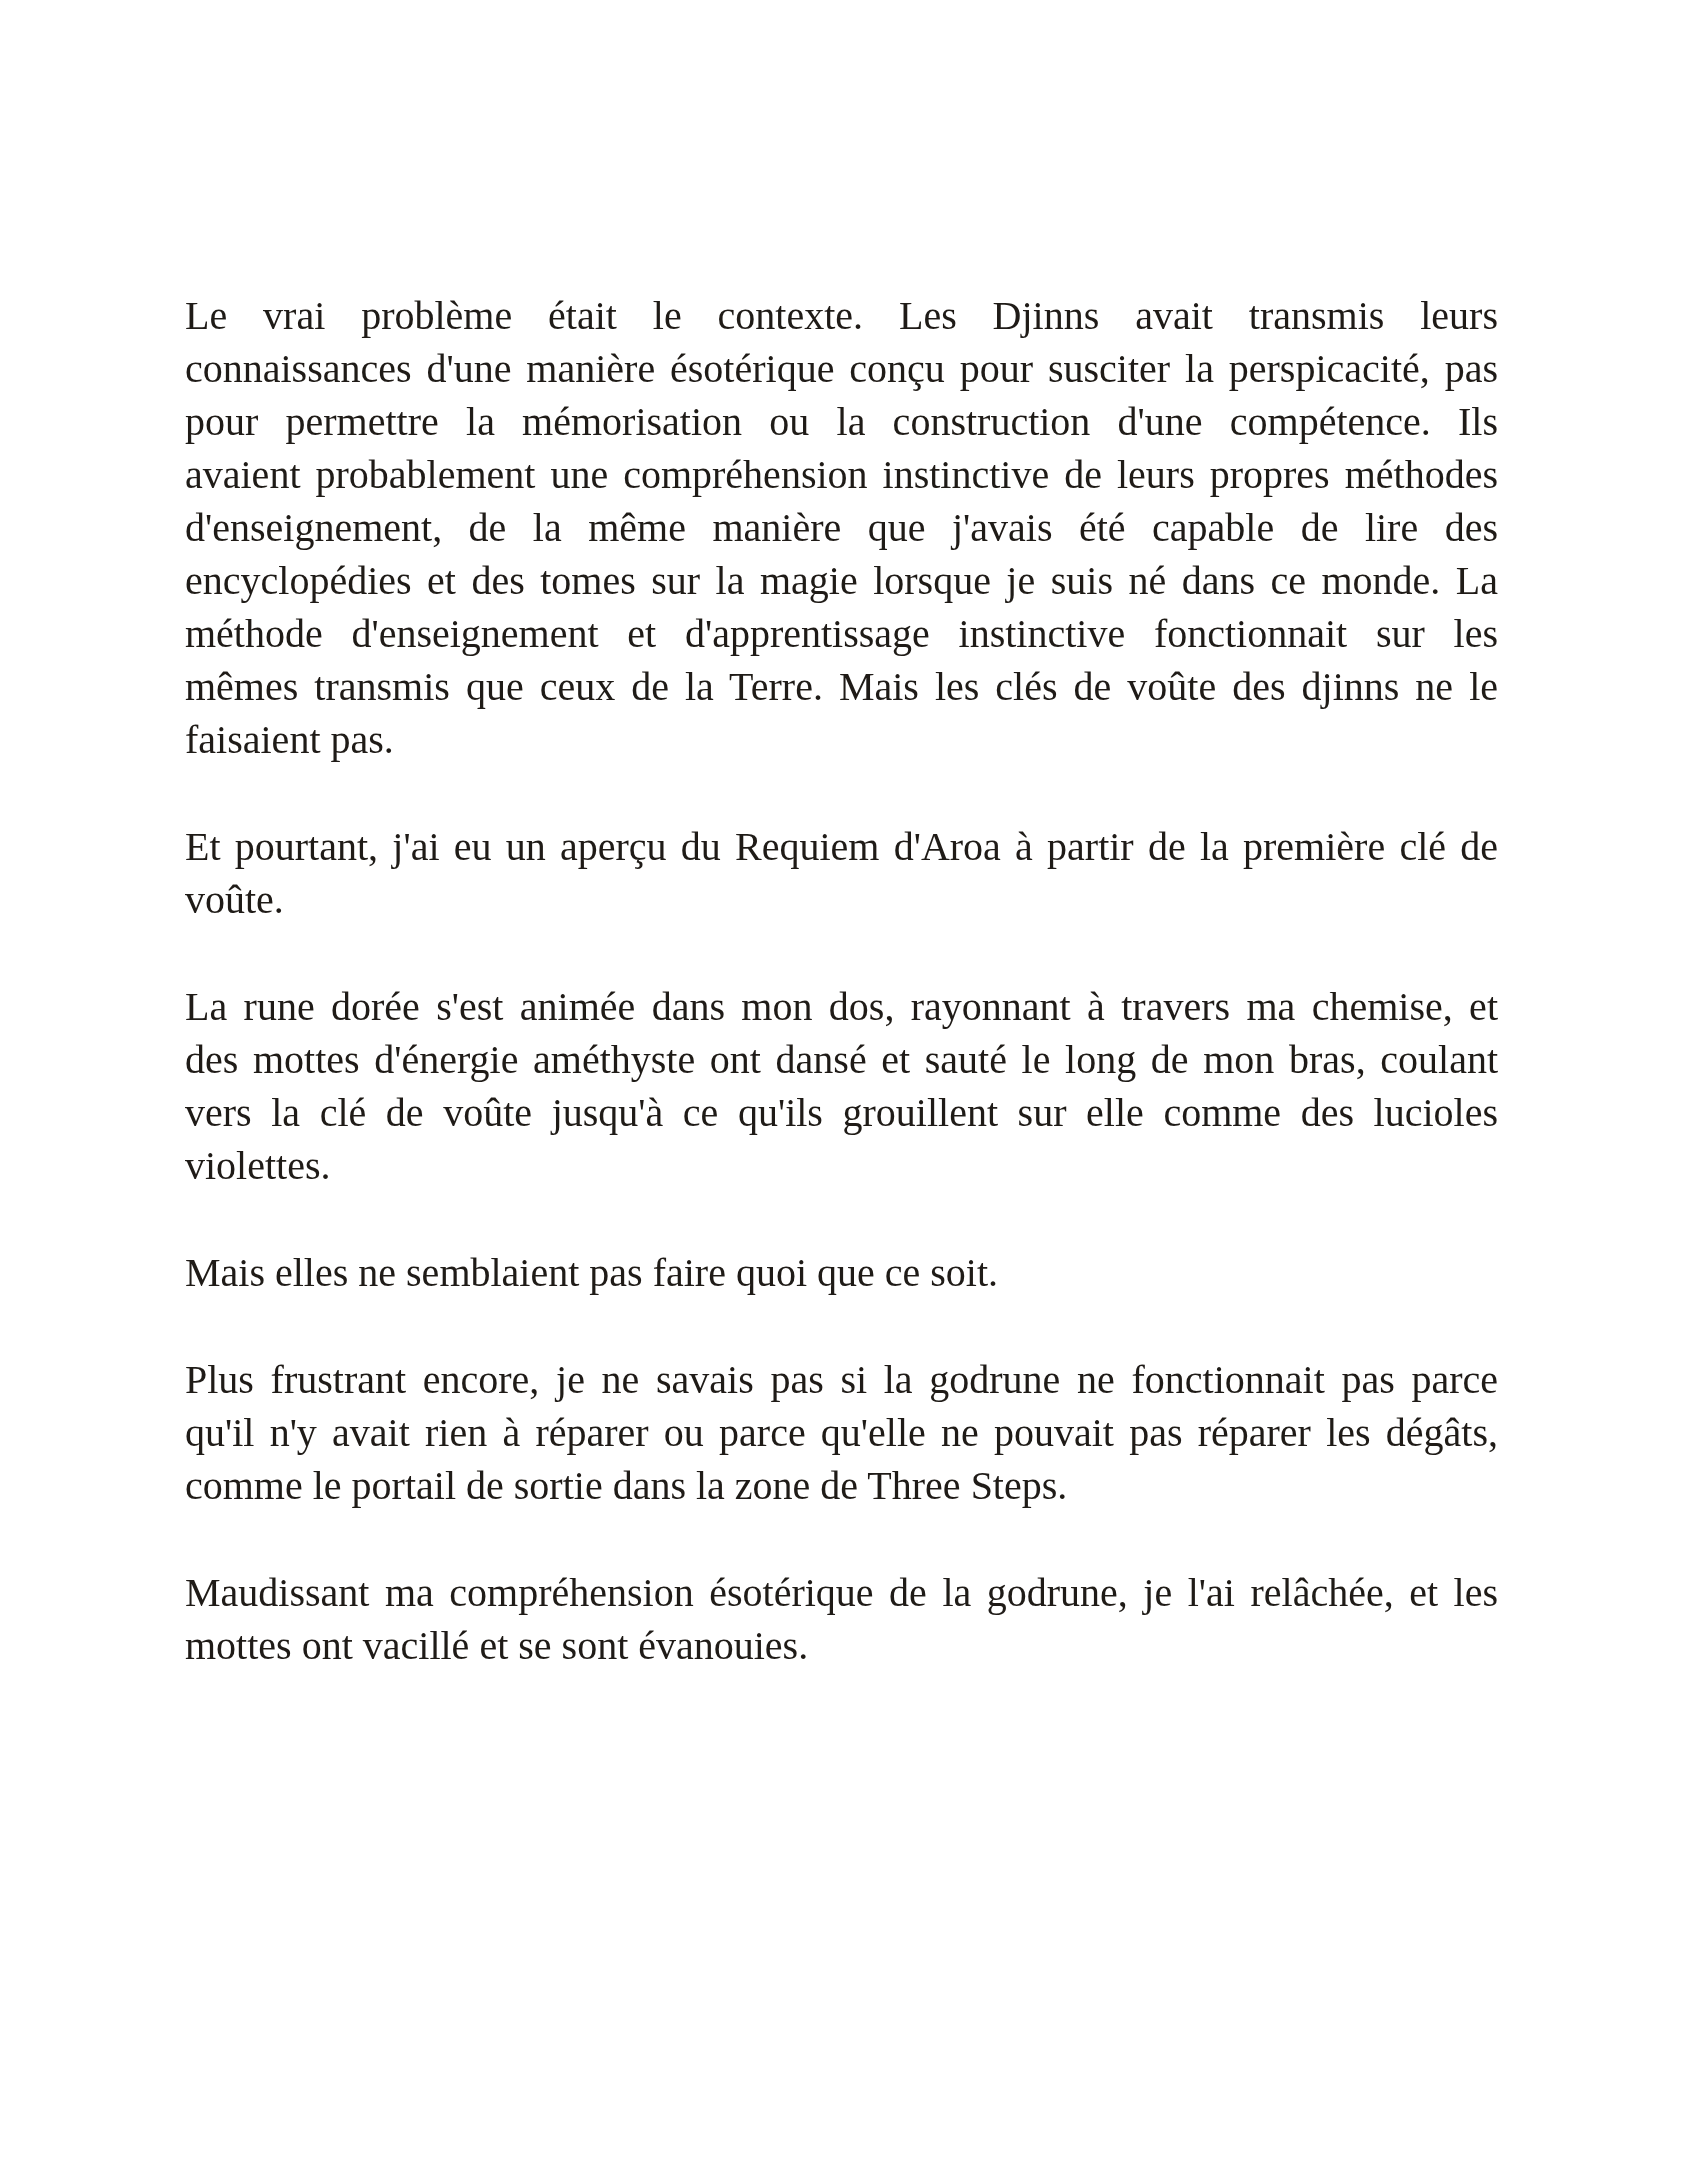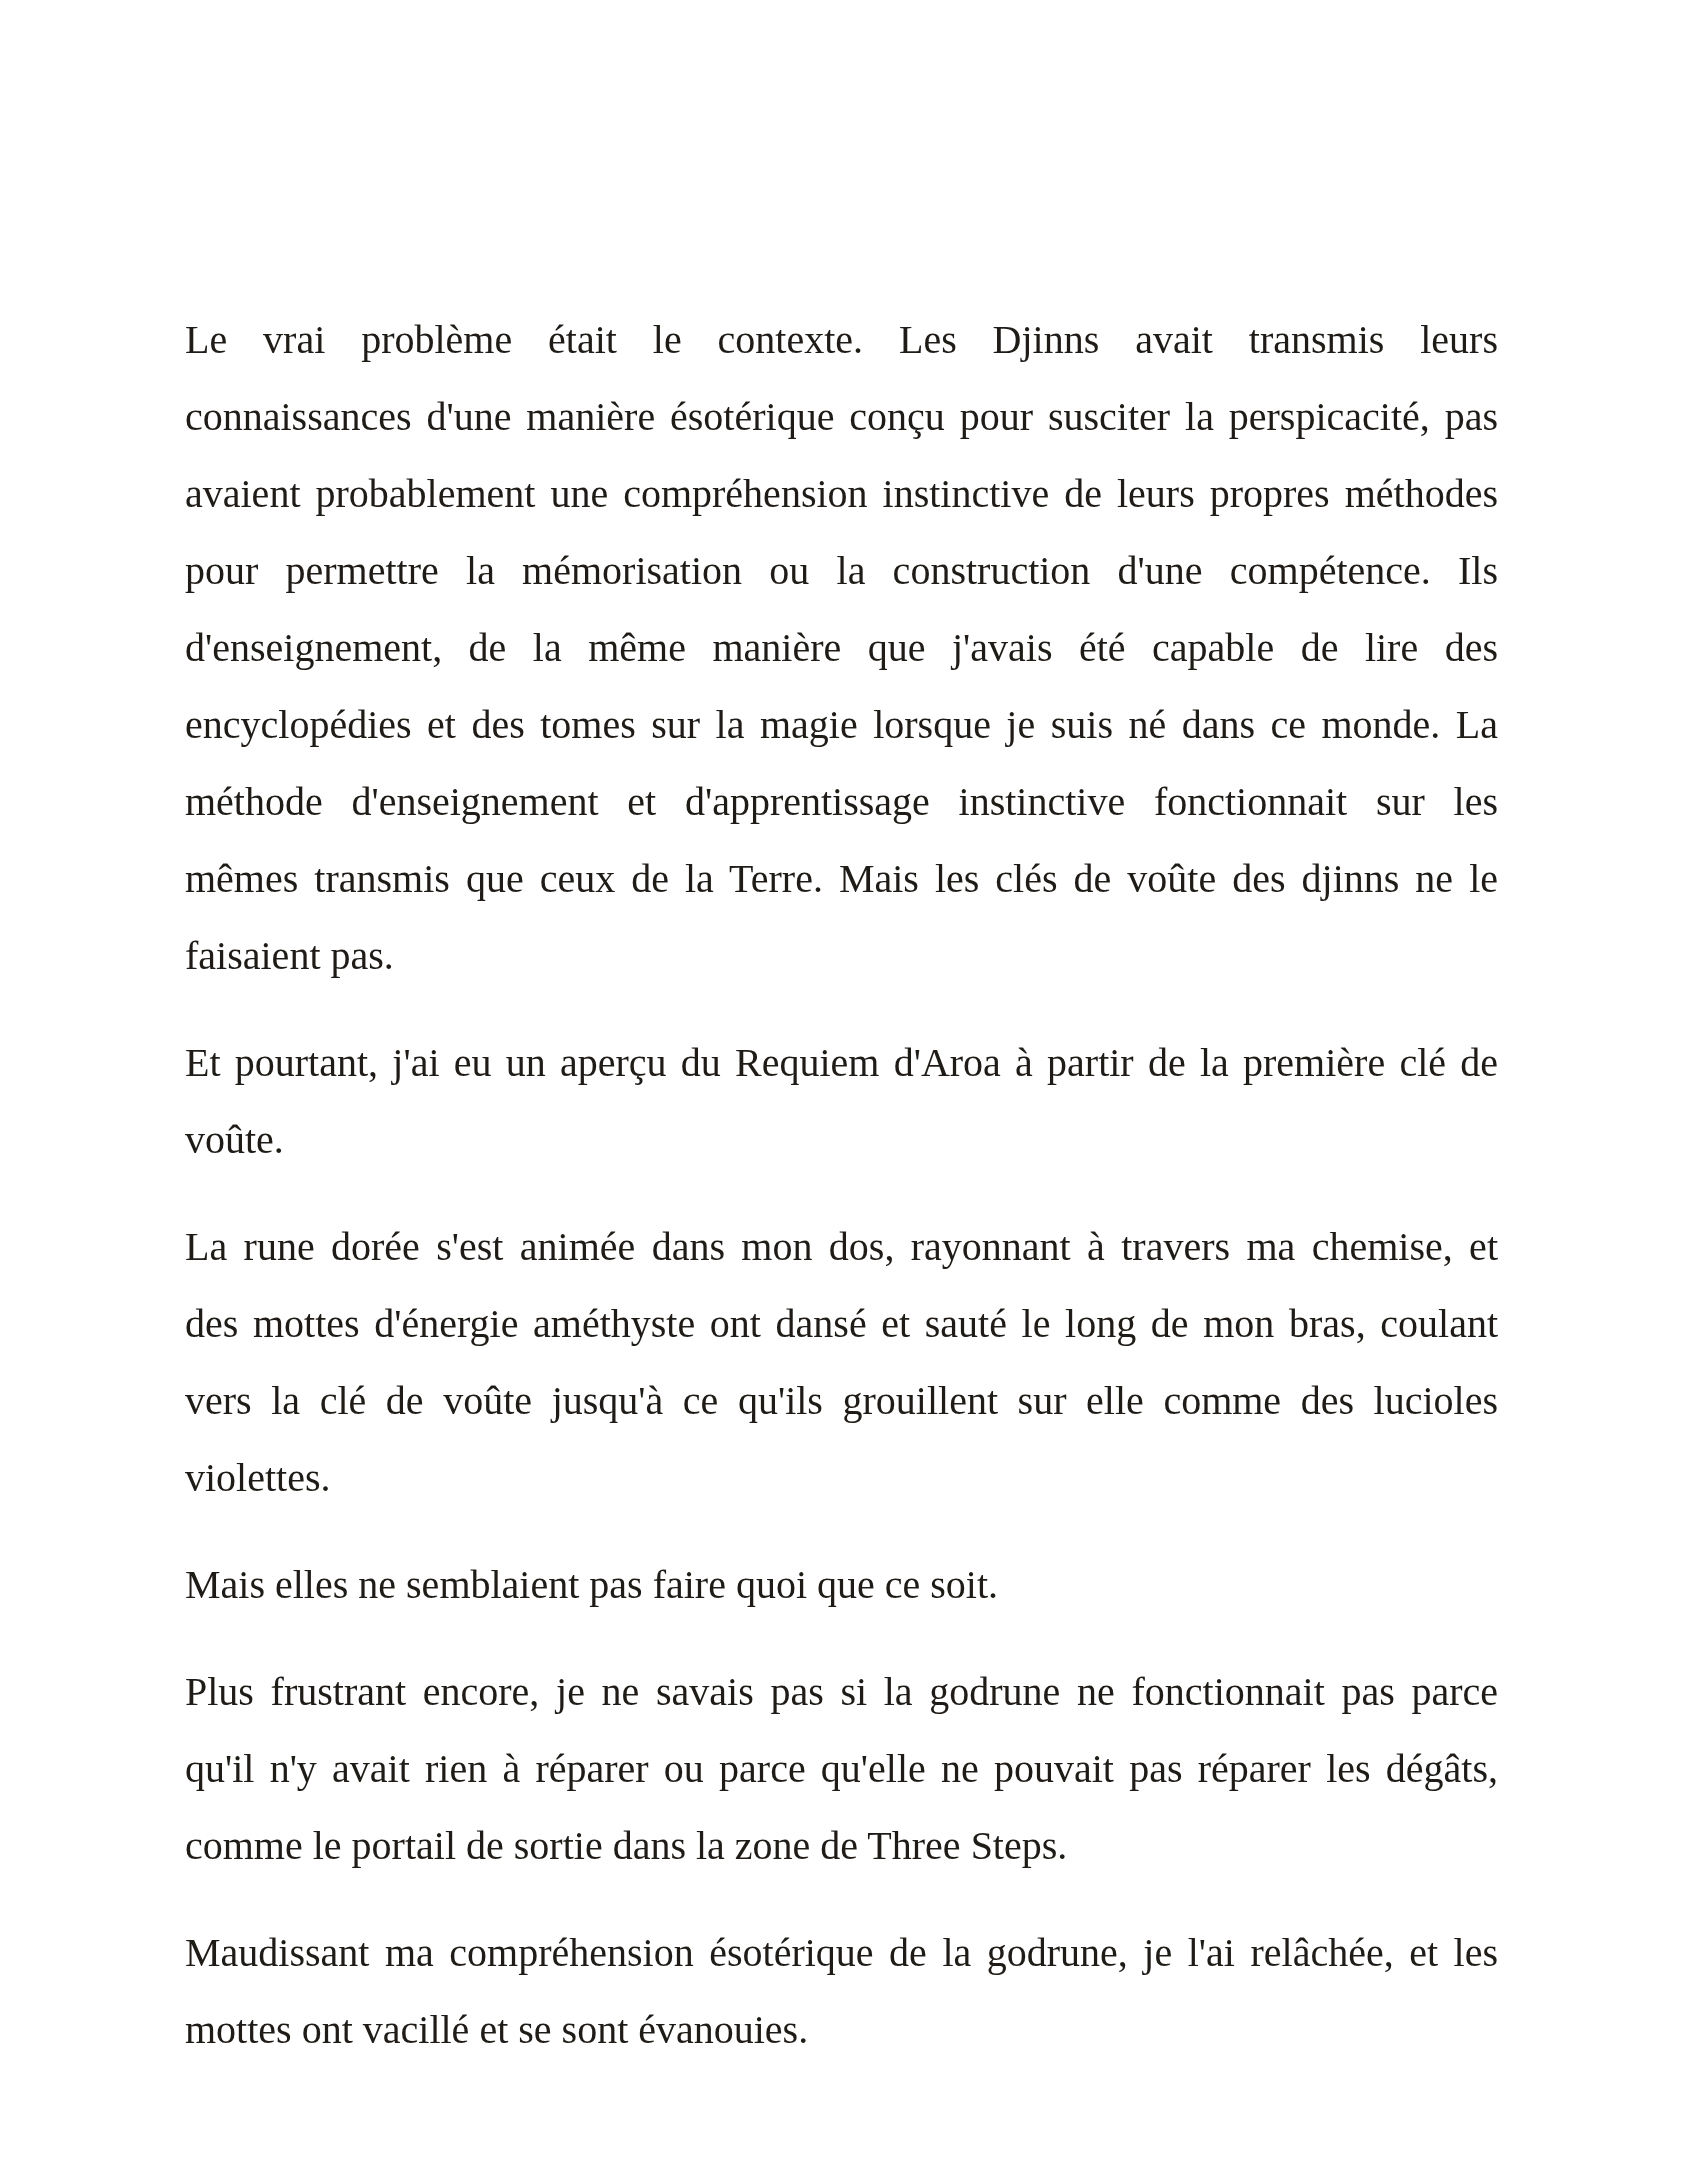--- a/index.html
+++ b/index.html
@@ -23,37 +23,36 @@
     color: #1f1b17;
   }
   .para {
     margin: 0 0 54px 0;
   }
   .line {
     display: block;
     text-align: justify;
     text-align-last: justify;
     white-space: normal;
-    margin-top: 24px;
   }
   .line.last {
     text-align-last: left;
   }
 </style>
 </head>
 <body>
 
 <div class="page">
   <div class="text-block">
 
     <div class="para">
       <span class="line">Le vrai problème était le contexte. Les Djinns avait transmis leurs</span>
       <span class="line">connaissances d'une manière ésotérique conçu pour susciter la perspicacité, pas</span>
+      <span class="line">pour permettre la mémorisation ou la construction d'une compétence. Ils</span>
       <span class="line">avaient probablement une compréhension instinctive de leurs propres méthodes</span>
-      <span class="line">pour permettre la mémorisation ou la construction d'une compétence. Ils</span>
       <span class="line">d'enseignement, de la même manière que j'avais été capable de lire des</span>
       <span class="line">encyclopédies et des tomes sur la magie lorsque je suis né dans ce monde. La</span>
       <span class="line">méthode d'enseignement et d'apprentissage instinctive fonctionnait sur les</span>
       <span class="line">mêmes transmis que ceux de la Terre. Mais les clés de voûte des djinns ne le</span>
       <span class="line last">faisaient pas.</span>
     </div>
 
     <div class="para">
       <span class="line">Et pourtant, j'ai eu un aperçu du Requiem d'Aroa à partir de la première clé de</span>
       <span class="line last">voûte.</span>

